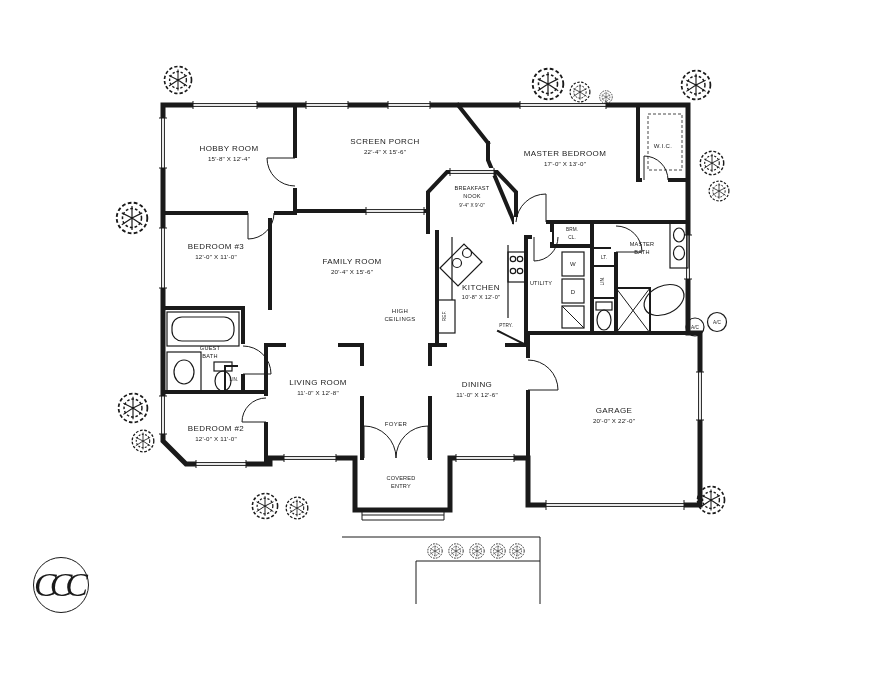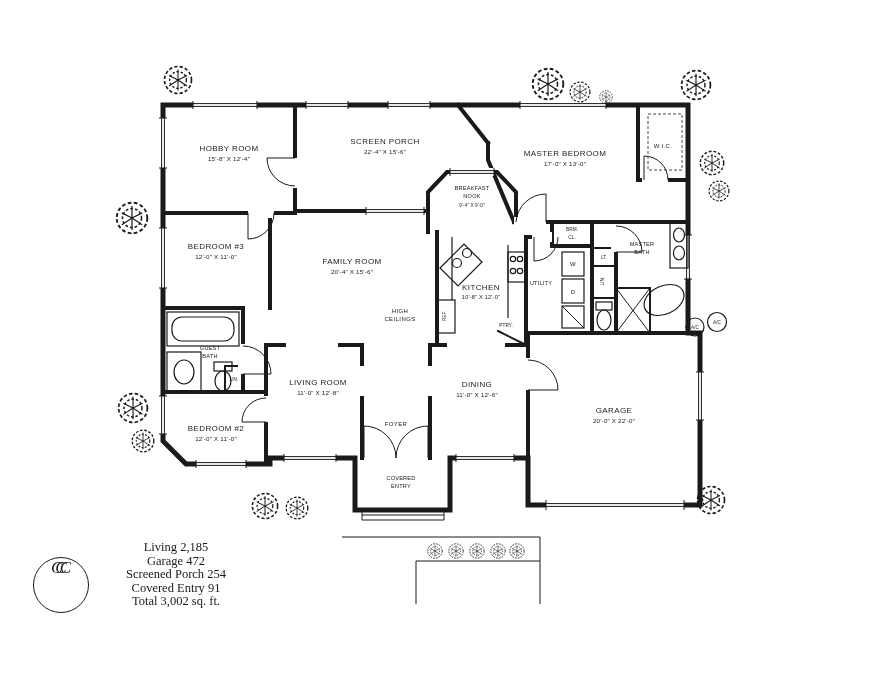--- a/index.html
+++ b/index.html
@@ -21,22 +21,22 @@
   text{font-family:"Liberation Sans",sans-serif;fill:#1a1a1a;text-anchor:middle;letter-spacing:0.4px;}
   .rn{font-size:8px;}
   .rd{font-size:6.2px;letter-spacing:0.2px;}
   .sm{font-size:5.6px;letter-spacing:0.2px;}
   .xs{font-size:4.7px;letter-spacing:0.1px;}
   .md{font-size:6px;}
 
   .summary{position:absolute;left:93px;top:541px;width:166px;text-align:center;
            font-family:"Liberation Serif",serif;font-size:12.5px;line-height:13.5px;color:#1a1a1a;}
   .logo{position:absolute;left:33px;top:557px;width:56px;height:56px;border:1.6px solid #1a1a1a;
-        border-radius:50%;display:flex;align-items:flex-start;justify-content:center;box-sizing:border-box;
-        font-family:"Liberation Serif",serif;font-style:italic;font-size:17px;letter-spacing:-7px;
+        border-radius:50%;display:flex;align-items:center;justify-content:center;box-sizing:border-box;
+        font-family:"Liberation Serif",serif;font-style:italic;font-size:34px;letter-spacing:-7px;
         padding-right:7px;color:#1a1a1a;}
 </style>
 </head>
 <body>
 
 <div class="page">
 
 <svg class="plan-svg" width="875" height="676" viewBox="0 0 875 676">
   <defs>
     <symbol id="tree" viewBox="0 0 20 20">
@@ -228,25 +228,18 @@
     <text class="md" x="573" y="294">D</text>
     <text class="xs" x="604" y="259">LT.</text>
     <text class="xs" x="604" y="281" transform="rotate(-90 604 281)">LIN.</text>
     <text class="xs" x="234" y="381">LIN.</text>
     <text class="xs" x="446" y="316" transform="rotate(-90 446 316)">REF.</text>
     <text class="xs" x="695" y="329">A/C</text>
     <text class="xs" x="717" y="324">A/C</text>
   </g>
 </svg>
 
-<div class="summary">
-  <div>Living 2,185</div>
-  <div>Garage 472</div>
-  <div>Screened Porch 254</div>
-  <div>Covered Entry 91</div>
-  <div>Total 3,002 sq. ft.</div>
-</div>
 
 <div class="logo">
   <span>CCC</span>
 </div>
 
 </div>
 
 </body></html>

